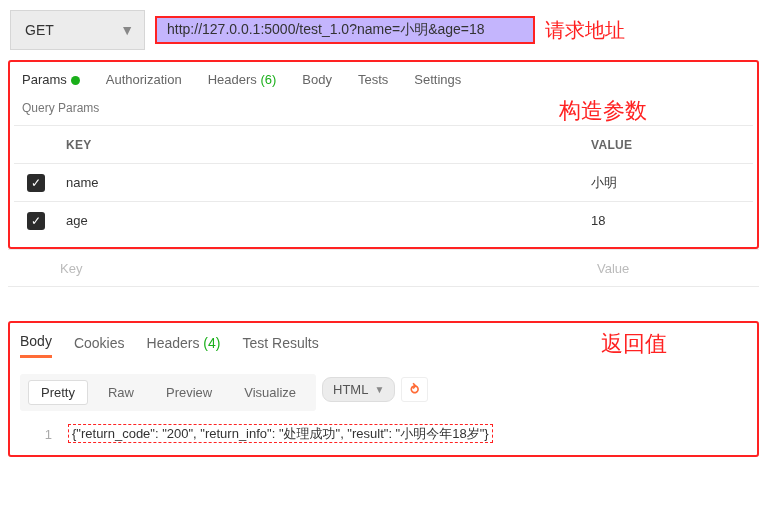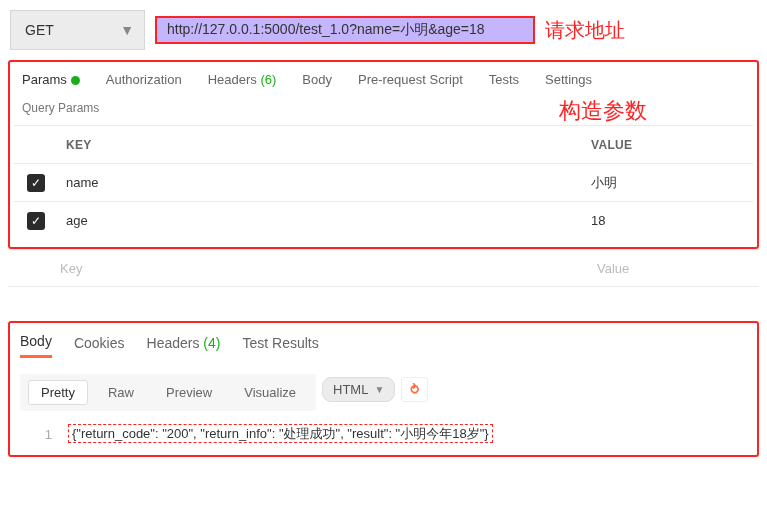--- a/index.html
+++ b/index.html
@@ -57,21 +57,20 @@
   <div class="annot">请求地址</div>
 </div>
 
 <div class="panel-box">
   <div class="annot-over" style="right:110px; top:34px;">构造参数</div>
   <div class="tabs">
     <span class="tab active"><span>Params</span><span class="dot-green"></span></span>
     <span class="tab">Authorization</span>
     <span class="tab"><span>Headers</span> <span class="count-green">(6)</span></span>
     <span class="tab">Body</span>
-    <span class="tab">Pre-request Script</span>
     <span class="tab">Tests</span>
     <span class="tab">Settings</span>
   </div>
 
   <div class="section-title">Query Params</div>
 
   <div class="param-row header">
     <div class="chk"></div>
     <div class="key">KEY</div>
     <div class="val">VALUE</div>
@@ -94,20 +93,21 @@
   </div>
 </div>
 
 <div class="param-row placeholder" style="border-top:1px solid #eaeaea; border-bottom:1px solid #eaeaea;">
   <div class="chk"></div>
   <div class="key">Key</div>
   <div class="val">Value</div>
 </div>
 
 <div class="resp-box">
+  <div class="annot-over" style="right:90px; top:6px;">返回值</div>
   <div class="resp-tabs">
     <span class="rtab active">Body</span>
     <span class="rtab">Cookies</span>
     <span class="rtab"><span>Headers</span> <span class="count-green">(4)</span></span>
     <span class="rtab">Test Results</span>
   </div>
 
   <div style="display:flex; align-items:center;">
     <div class="resp-toolbar">
       <span class="btn active">Pretty</span>

